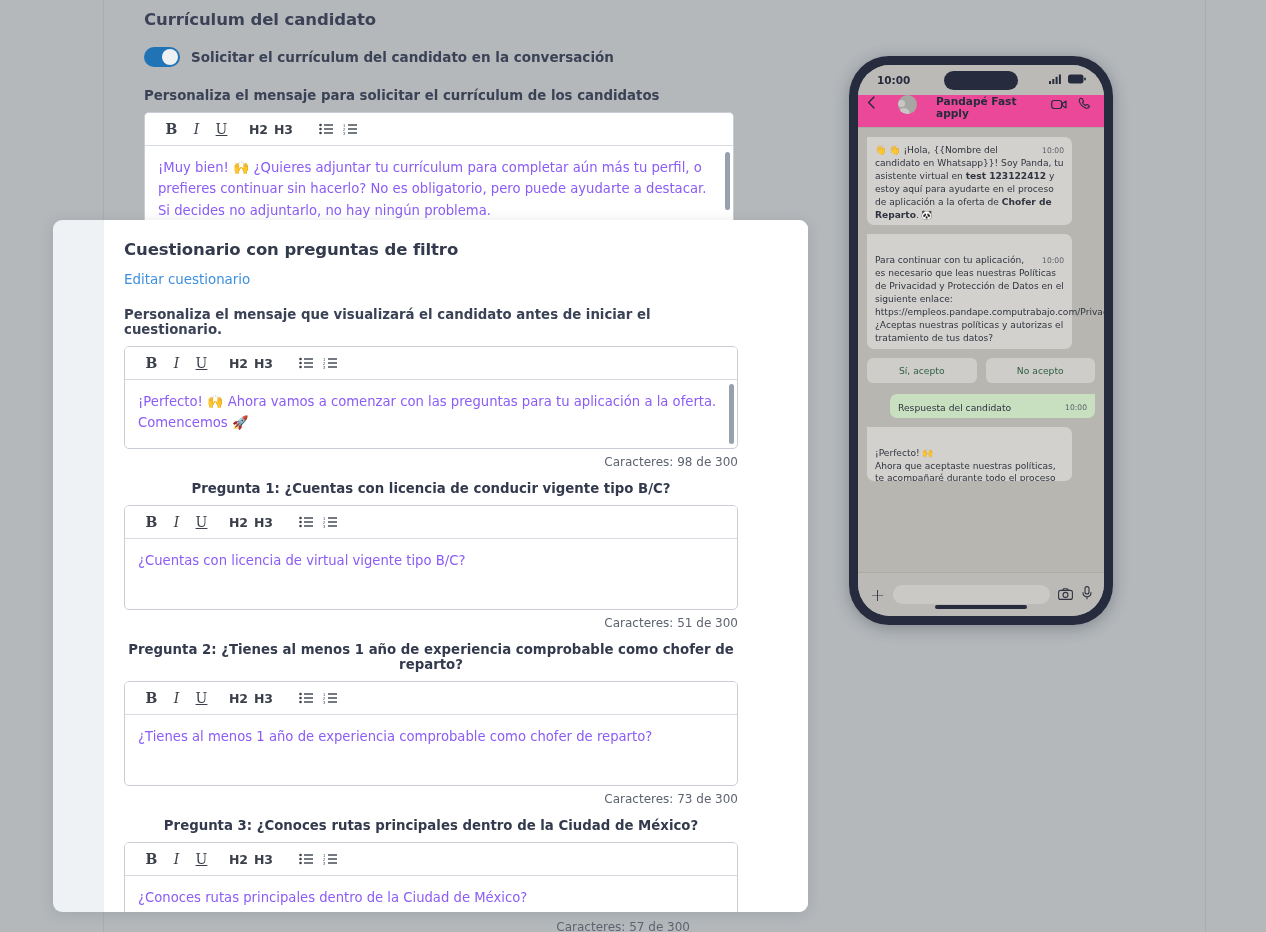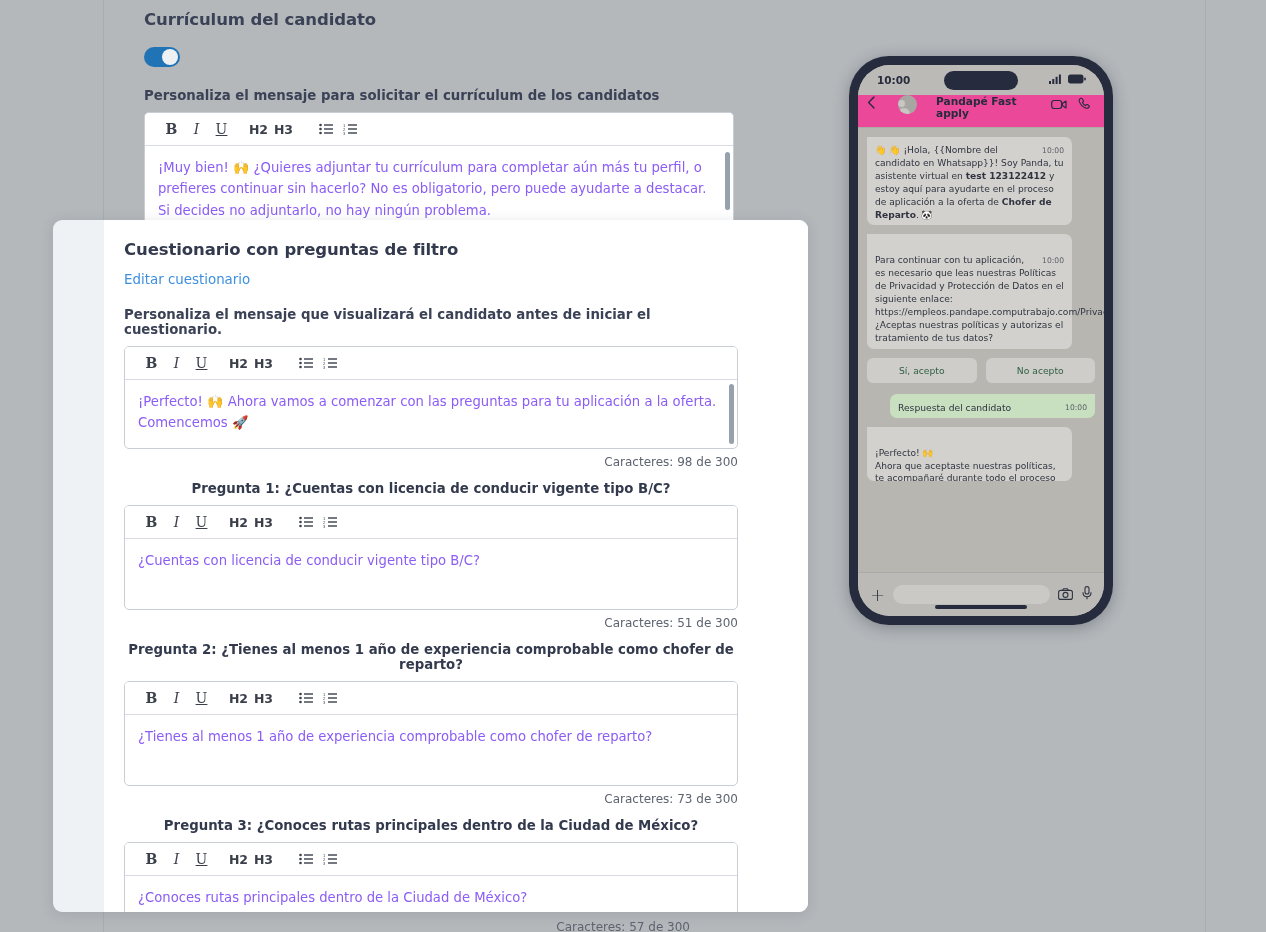--- a/index.html
+++ b/index.html
@@ -235,20 +235,21 @@
   <div class="backdrop-divider-right"></div>
 
   <div class="bg-page">
     <div class="bg-inner">
       <div class="sec-title">Currículum del candidato</div>
 
       <div class="toggle-row">
         <div class="toggle">
           <div class="knob"></div>
         </div>
+        <div class="toggle-label">Solicitar el currículum del candidato en la conversación</div>
       </div>
 
       <div class="field-label">Personaliza el mensaje para solicitar el currículum de los candidatos</div>
 
       <div class="editor">
         <div class="toolbar">
           <div class="tb-btn">B</div>
           <div class="tb-btn ital">I</div>
           <div class="tb-btn under">U</div>
           <div class="tb-gap-a"></div>
@@ -356,21 +357,21 @@
                 <text x="0" y="3.6" font-size="4" fill="#3a3f4a" font-family="sans-serif">1</text>
                 <text x="0" y="7.6" font-size="4" fill="#3a3f4a" font-family="sans-serif">2</text>
                 <text x="0" y="11.6" font-size="4" fill="#3a3f4a" font-family="sans-serif">3</text>
                 <rect x="5" y="1.3" width="9" height="1.4" fill="#3a3f4a"></rect>
                 <rect x="5" y="5.3" width="9" height="1.4" fill="#3a3f4a"></rect>
                 <rect x="5" y="9.3" width="9" height="1.4" fill="#3a3f4a"></rect>
               </svg>
           </div>
         </div>
         <div class="editor-body" style="height:70px;">
-          <span>¿Cuentas con licencia de conducir vigente tipo B/C?</span>
+          <span>¿Cuentas con licencia de virtual vigente tipo B/C?</span>
         </div>
       </div>
       <div class="charcount">Caracteres: 51 de 300</div>
 
       
       <div class="q-label" style="margin-top:12px;">Pregunta 2: ¿Tienes al menos 1 año de experiencia comprobable como chofer de reparto?</div>
       <div class="editor">
         <div class="toolbar">
           <div class="tb-btn">B</div>
           <div class="tb-btn ital">I</div>

